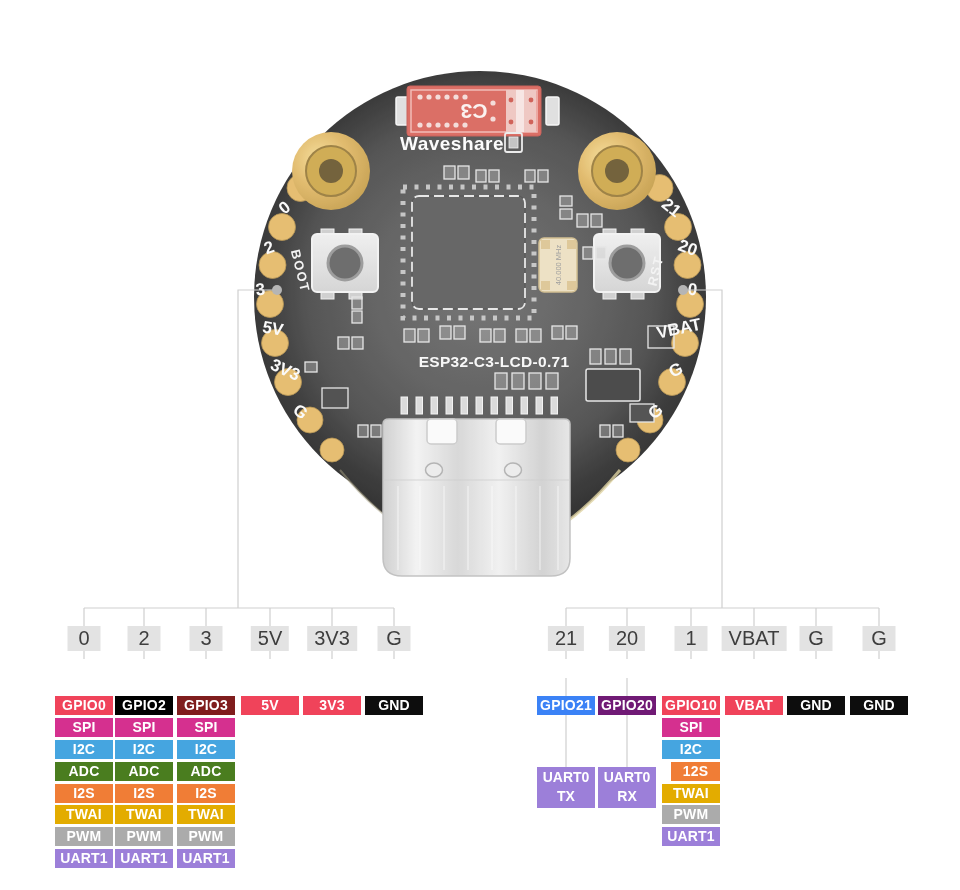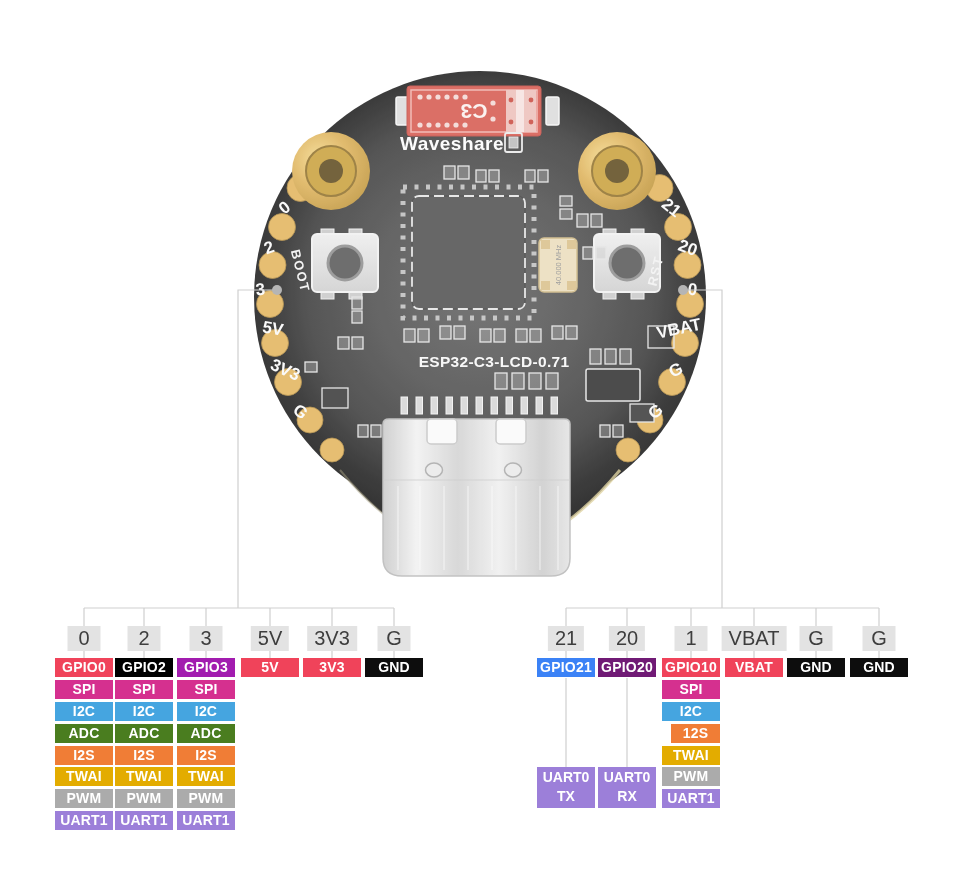--- a/index.html
+++ b/index.html
@@ -2,21 +2,21 @@
 <html><head>
 <meta charset="utf-8">
 <style>
   html,body{margin:0;padding:0;background:#fff;}
   .canvas{position:relative;width:960px;height:890px;background:#fff;overflow:hidden;
           font-family:"Liberation Sans",sans-serif;}
   .canvas svg{position:absolute;left:0;top:0;}
   .pin-header{position:absolute;top:626px;transform:translateX(-50%);
               background:#E3E3E3;color:#3E3E3E;font-size:20px;height:25px;line-height:25px;
               padding:0 7px;text-align:center;min-width:19px;white-space:nowrap;}
-  .pin-col{position:absolute;top:658px;width:58px;}
+  .pin-col{position:absolute;top:696px;width:58px;}
   .badge{height:19px;line-height:19.5px;margin-bottom:2.9px;text-align:center;color:#fff;
          font-size:14px;font-weight:bold;letter-spacing:.2px;white-space:nowrap;overflow:hidden;}
   .uart0{position:absolute;width:58px;height:41px;text-align:center;color:#fff;
          font-size:14px;font-weight:bold;line-height:19px;padding-top:1px;box-sizing:border-box;}
   .uart0 span{display:block;}
   .pinlbl{font-weight:bold;fill:#FAFAFA;font-size:17px;}
   .pinlbl-sm{font-weight:bold;fill:#F2F2F2;font-size:13px;letter-spacing:1.5px;}
 </style>
 </head>
 <body>
@@ -288,21 +288,21 @@
     <div class="badge" style="background: #000000;">GPIO2</div>
     <div class="badge" style="background: rgb(213, 48, 143);">SPI</div>
     <div class="badge" style="background: rgb(69, 165, 224);">I2C</div>
     <div class="badge" style="background: rgb(74, 125, 31);">ADC</div>
     <div class="badge" style="background: rgb(240, 125, 54);">I2S</div>
     <div class="badge" style="background: rgb(227, 172, 0);">TWAI</div>
     <div class="badge" style="background: rgb(171, 171, 171);">PWM</div>
     <div class="badge" style="background: rgb(156, 127, 217);">UART1</div>
   </div>
   <div class="pin-col" style="left:177px">
-    <div class="badge" style="background: #a21caf;">GPIO3</div>
+    <div class="badge" style="background: #7f1d1d;">GPIO3</div>
     <div class="badge" style="background: rgb(213, 48, 143);">SPI</div>
     <div class="badge" style="background: rgb(69, 165, 224);">I2C</div>
     <div class="badge" style="background: rgb(74, 125, 31);">ADC</div>
     <div class="badge" style="background: rgb(240, 125, 54);">I2S</div>
     <div class="badge" style="background: rgb(227, 172, 0);">TWAI</div>
     <div class="badge" style="background: rgb(171, 171, 171);">PWM</div>
     <div class="badge" style="background: rgb(156, 127, 217);">UART1</div>
   </div>
   <div class="pin-col" style="left:241px">
     <div class="badge" style="background: rgb(240, 67, 90);">5V</div>

